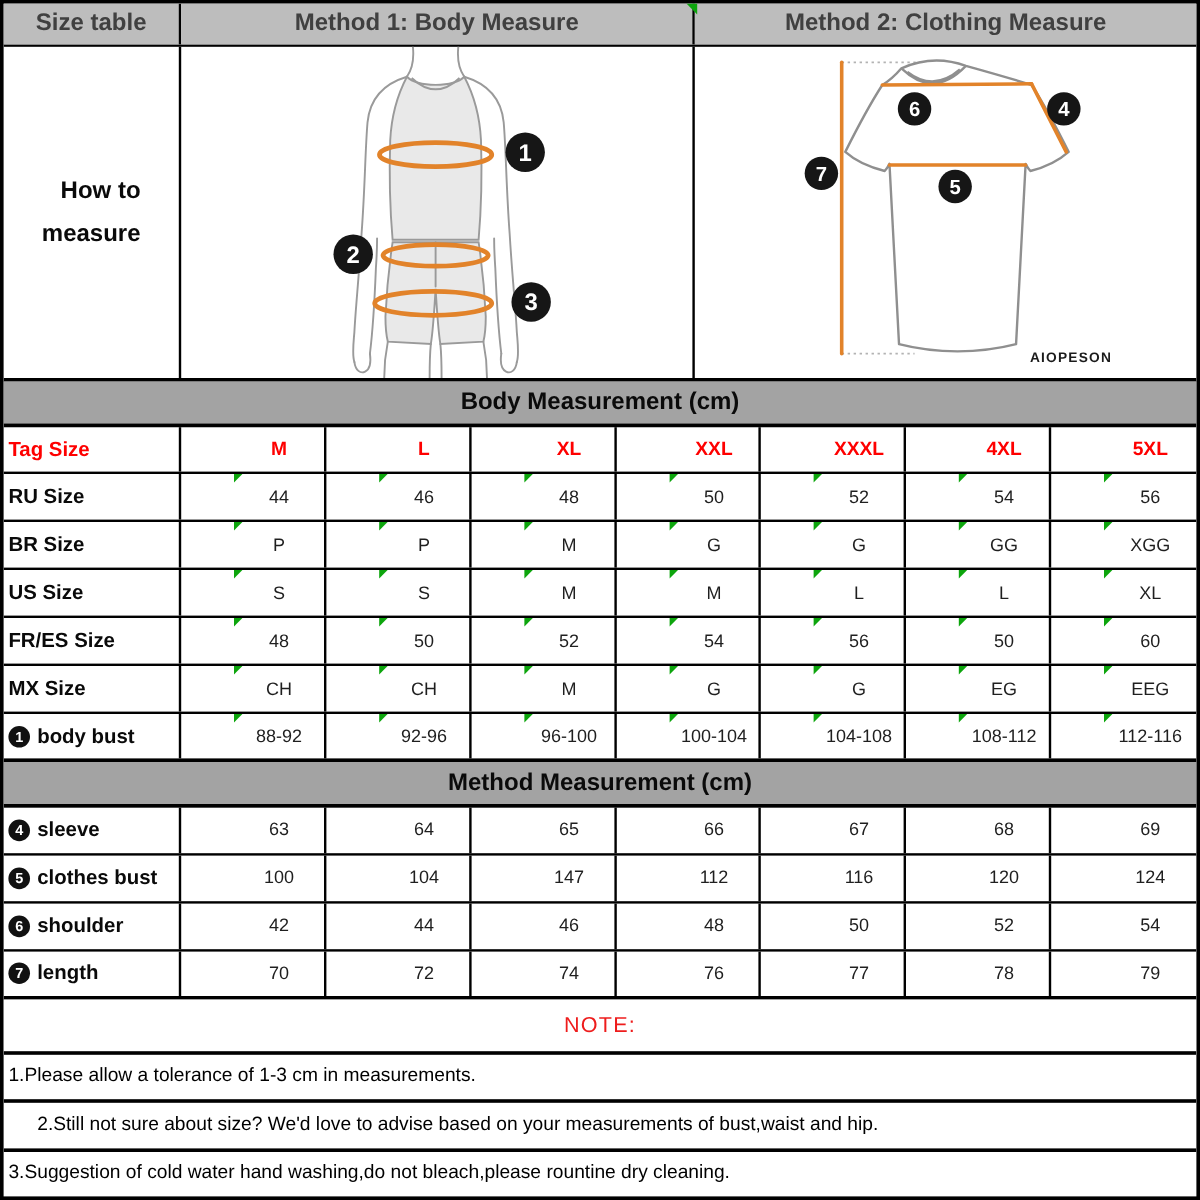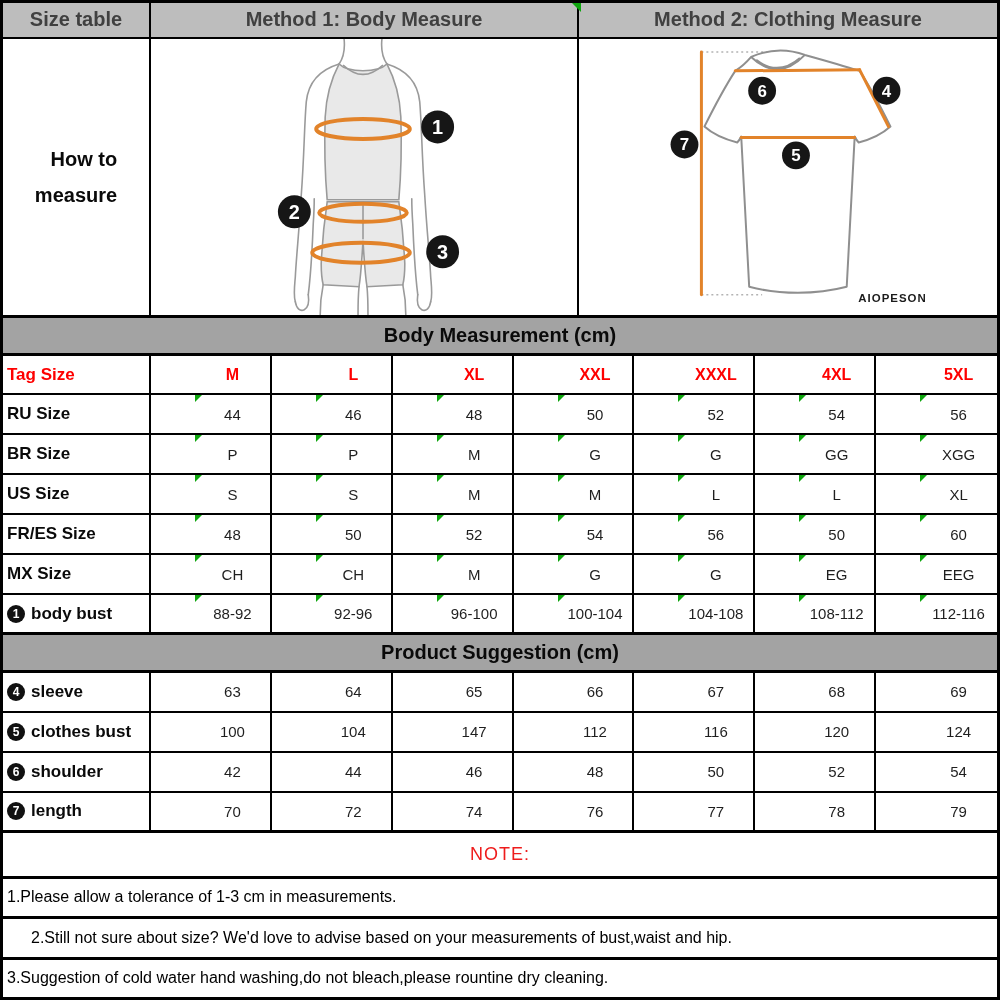--- a/index.html
+++ b/index.html
@@ -222,21 +222,21 @@
         <div class="cell valcell gt">88-92</div>
         <div class="cell valcell gt">92-96</div>
         <div class="cell valcell gt">96-100</div>
         <div class="cell valcell gt">100-104</div>
         <div class="cell valcell gt">104-108</div>
         <div class="cell valcell gt">108-112</div>
         <div class="cell valcell gt">112-116</div>
       </div>
     </div>
 
-  <div class="bar">Product Suggestion (cm)</div>
+  <div class="bar">Method Measurement (cm)</div>
   <div id="product-table">
       <div class="mrow grid8">
         <div class="cell lblcell">
           <span class="badge">4</span>
           <span>sleeve</span>
         </div>
         <div class="cell valcell">63</div>
         <div class="cell valcell">64</div>
         <div class="cell valcell">65</div>
         <div class="cell valcell">66</div>

